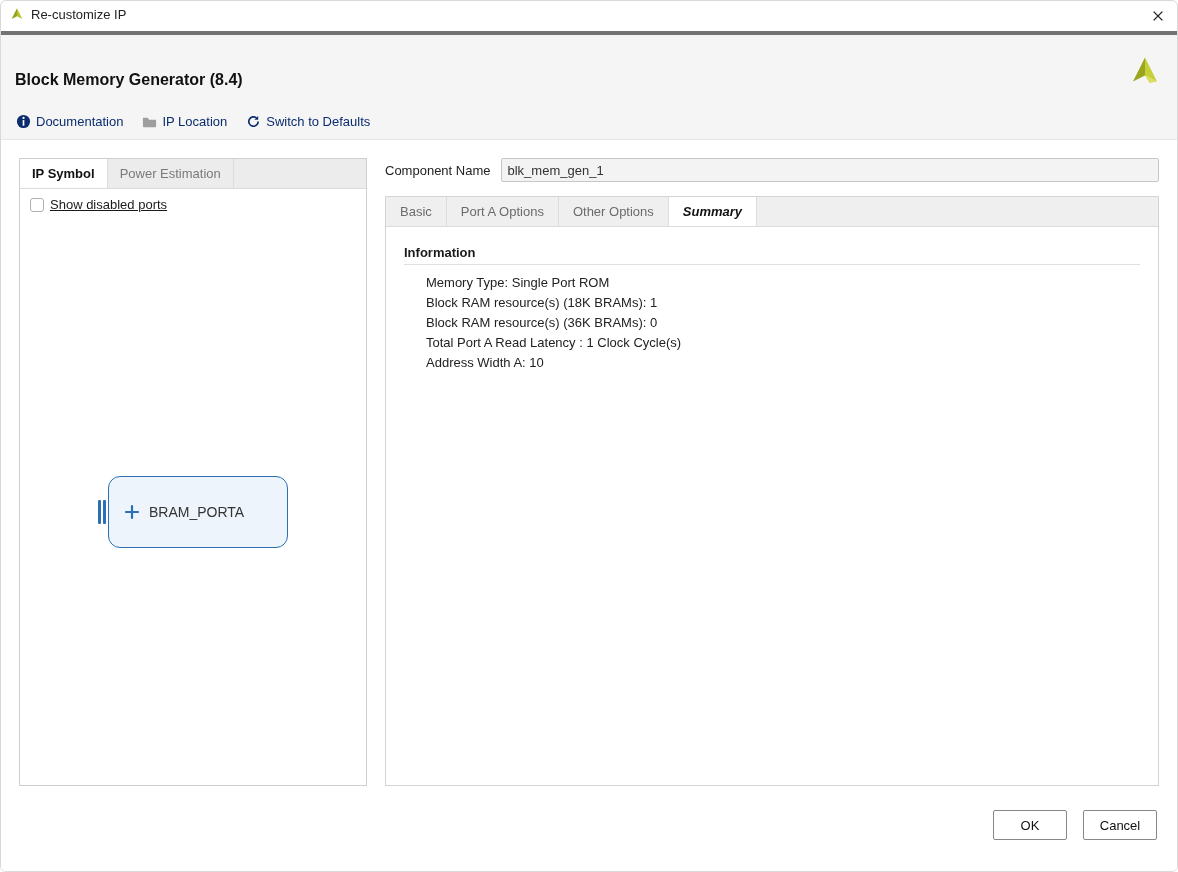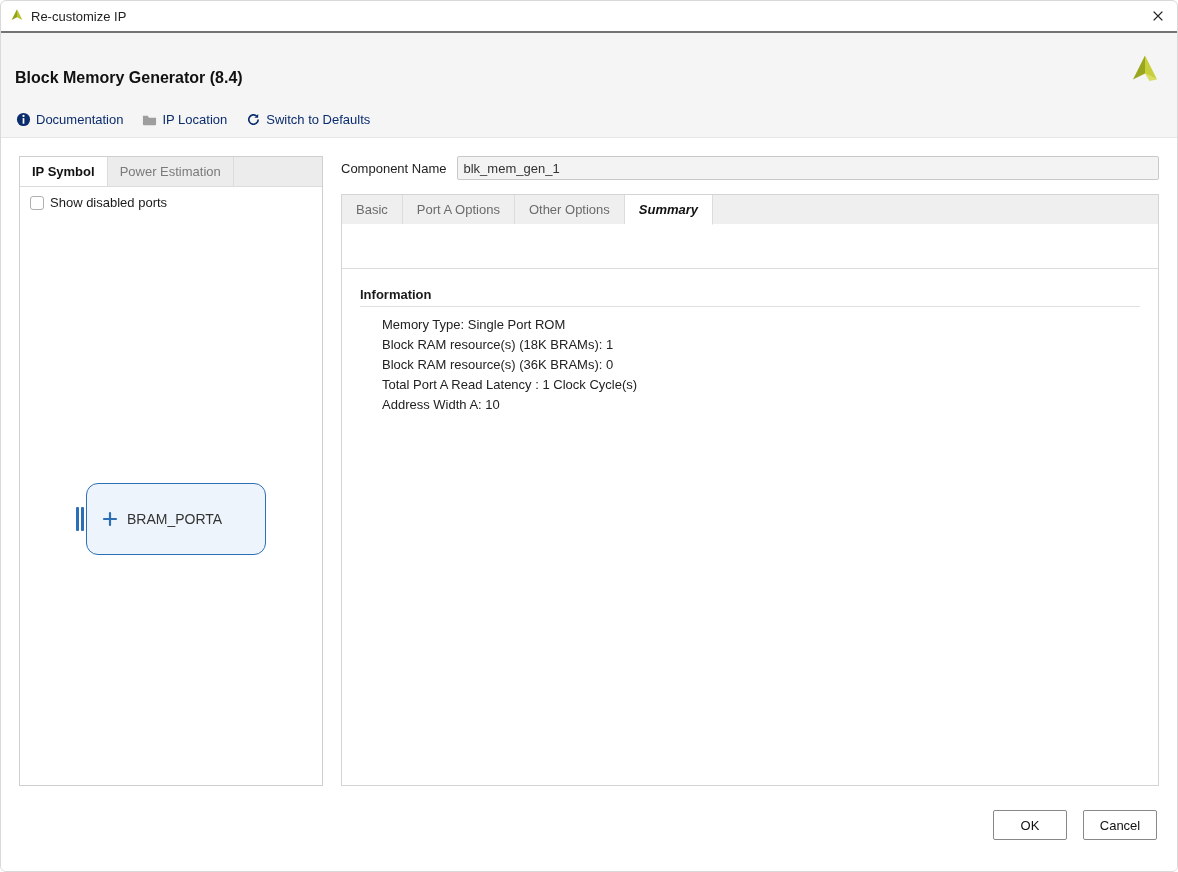--- a/index.html
+++ b/index.html
@@ -3,21 +3,21 @@
 <meta charset="utf-8">
 <style>
   * { box-sizing: border-box; }
   html, body { margin:0; padding:0; height:100%; font-family: Arial, Helvetica, sans-serif; font-size:13px; color:#1a1a1a; background:#fff;}
   .window {
     width:1178px; height:872px; margin:0 auto; border:1px solid #d9d9d9; border-radius:6px;
     display:flex; flex-direction:column; overflow:hidden; background:#fff;
   }
   
   .titlebar {
-    display:flex; align-items:center; padding:6px 10px 6px 8px; border-bottom:2px solid #737373;
+    display:flex; padding:6px 10px 6px 8px; border-bottom:4px solid #737373;
   }
   .titlebar .app-icon { width:16px; height:16px; margin-right:6px; }
   .titlebar .title { flex:0 0 auto; color:#222; }
   .titlebar .spacer { flex:1; }
   .titlebar .close { width:18px; height:18px; display:flex; align-items:center; justify-content:center; cursor:pointer; color:#222;}
   
   .header-area {
     background:#f5f5f5; border-bottom:1px solid #e6e6e6; padding:18px 14px 10px 14px;
   }
   .header-row { display:flex; align-items:flex-end; }
@@ -25,49 +25,49 @@
   .header-logo { margin-left:auto; width:36px; height:36px;}
   .toolbar { display:flex; gap:18px; align-items:flex-end; margin-top:24px; }
   .tool-link { display:flex; align-items:center; gap:5px; color:#0b2d6e; font-size:13px; cursor:pointer;}
   .tool-link .icon { width:16px; height:16px; display:inline-flex; align-items:center; justify-content:center;}
   .tool-link .icon.folder svg path { fill:#9e9e9e;}
   
   .body {
     flex:1; display:flex; gap:18px; padding:18px 18px 10px 18px; background:#fff; min-height:0;
   }
   .left-panel {
-    width:304px; border:1px solid #cfcfcf; background:#fff; display:flex; flex-direction:column;
+    width:348px; border:1px solid #cfcfcf; background:#fff; display:flex; flex-direction:column;
   }
   .left-tabs { display:flex; background:#ececec; border-bottom:1px solid #dcdcdc;}
   .left-tab { padding:7px 12px; font-size:13px; color:#7a7a7a; border-right:1px solid #dcdcdc; cursor:pointer;}
   .left-tab.active { background:#fff; color:#111; font-weight:bold;}
-  .left-content { padding:8px 10px; flex:1; position:relative;}
+  .left-content { padding:8px 10px; flex:1; position:relative;text-decoration:underline;}
   .chk-row { display:flex; align-items:center; gap:6px;}
   .chk { width:14px; height:14px; border:1px solid #b0b0b0; border-radius:3px; background:#fff;}
   .symbol-area {
-    position:absolute; left:0; right:0; top:296px; display:flex; align-items:center; justify-content:center;
+    position:absolute; left:0; right:0; top:287px; display:flex; align-items:center; justify-content:center;
   }
   .symbol-wrap { display:flex; align-items:center; }
   .port-lines { display:flex; gap:2px; margin-right:2px;}
   .port-lines span { width:3px; height:24px; background:#2c6fb7; border-radius:1px;}
   .bram-box {
     width:180px; height:72px; background:#eef4fb; border:1px solid #2c6fb7; border-radius:12px;
     display:flex; align-items:center; gap:8px; padding:0 14px;
   }
   .plus { width:18px; height:18px; display:flex; align-items:center; justify-content:center; color:#2c6fb7; font-size:20px; line-height:1;}
   .bram-label { color:#333; font-size:14px;}
   
   .right-panel { flex:1; display:flex; flex-direction:column; min-width:0;}
   .comp-row { display:flex; align-items:center; gap:10px; margin-bottom:14px;}
   .comp-label { font-size:13px; color:#222;}
   .comp-input {
     flex:1; height:24px; border:1px solid #c8c8c8; background:#f3f3f3; padding:2px 6px; font-size:13px;
     color:#333; border-radius:2px;
   }
-  .main-tabs-wrap { border:1px solid #d4d4d4; flex:1; display:flex; flex-direction:column;gap:44px;}
+  .main-tabs-wrap { border:1px solid #d4d4d4; flex:1; display:flex; flex-direction:column;}
   .main-tabs { display:flex; background:#efefef;}
   .main-tab { padding:7px 14px; font-size:13px; color:#6b6b6b; border-right:1px solid #dcdcdc; cursor:pointer;}
   .main-tab.active { background:#fff; color:#111; font-weight:bold; border-bottom:1px solid #fff; margin-bottom:-1px;font-style:italic;}
   .tab-body { flex:1; background:#fff; border-top:1px solid #dcdcdc; padding:18px 18px;}
   .info-title { font-weight:bold; font-size:13px; margin-bottom:4px;}
   .info-hr { border:none; border-top:1px solid #e0e0e0; margin:4px 0 10px 0;}
   .info-list { padding-left:22px;}
   .info-list div { font-size:13px; color:#222; margin:5px 0;}
   
   .footer {

